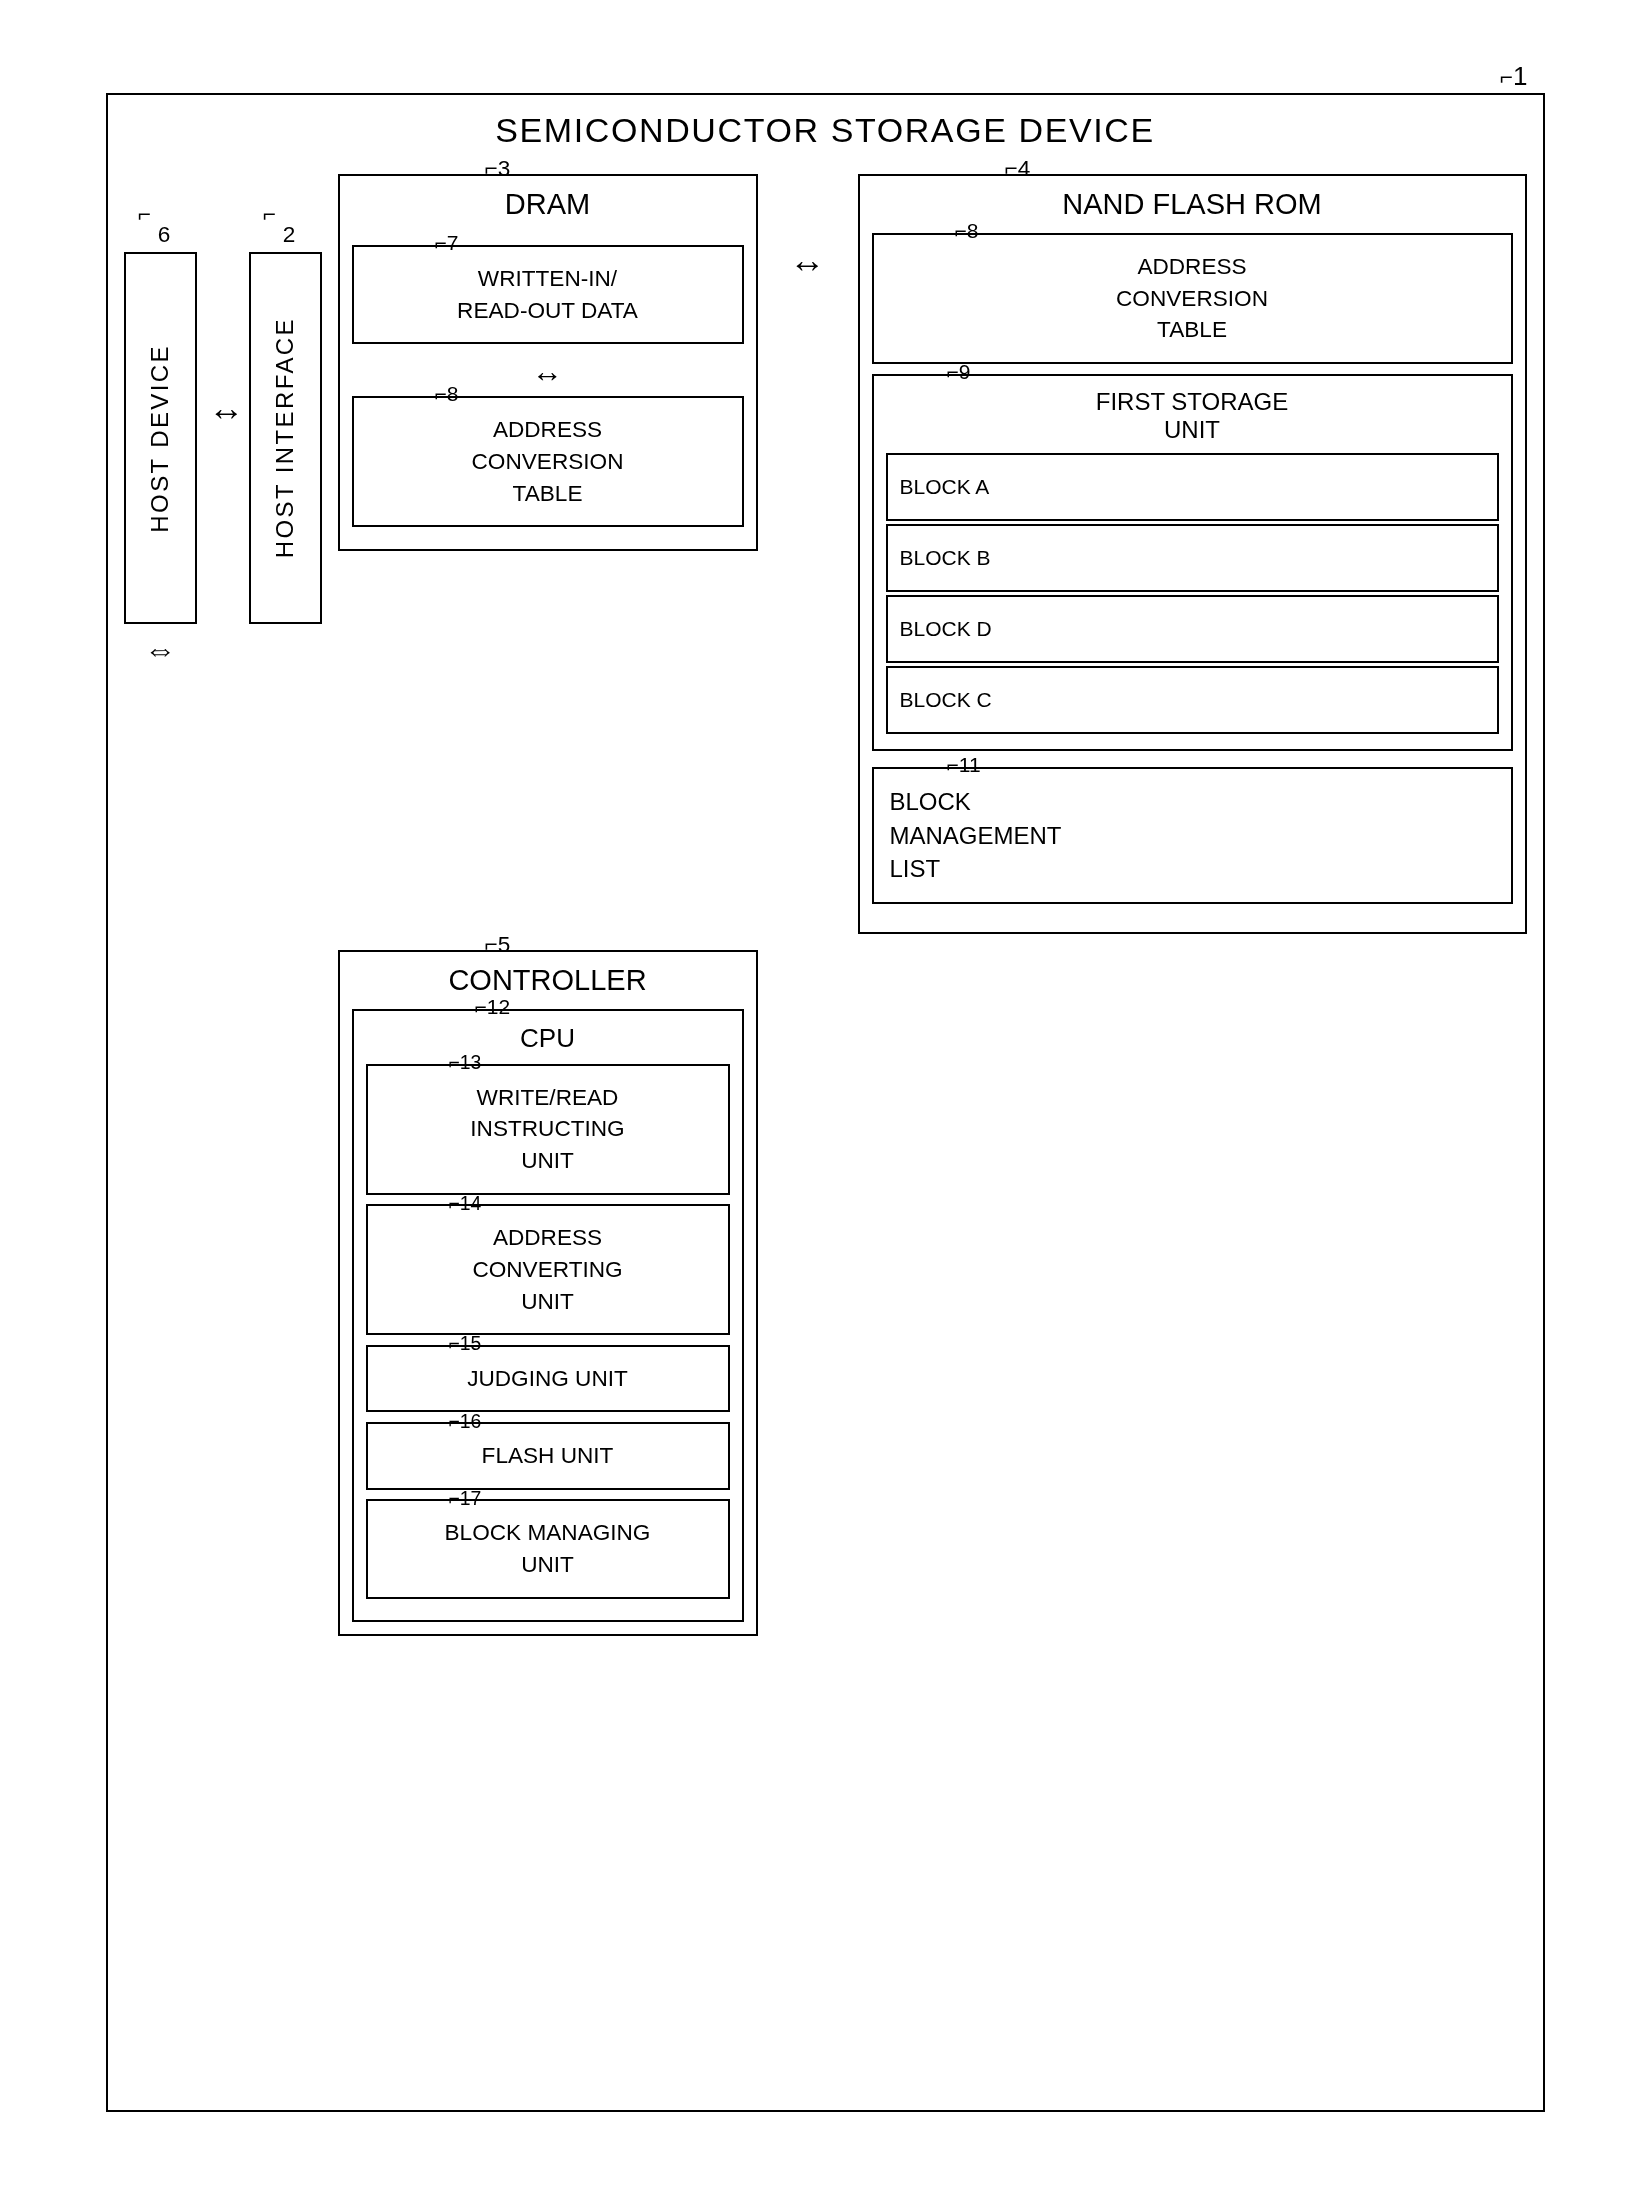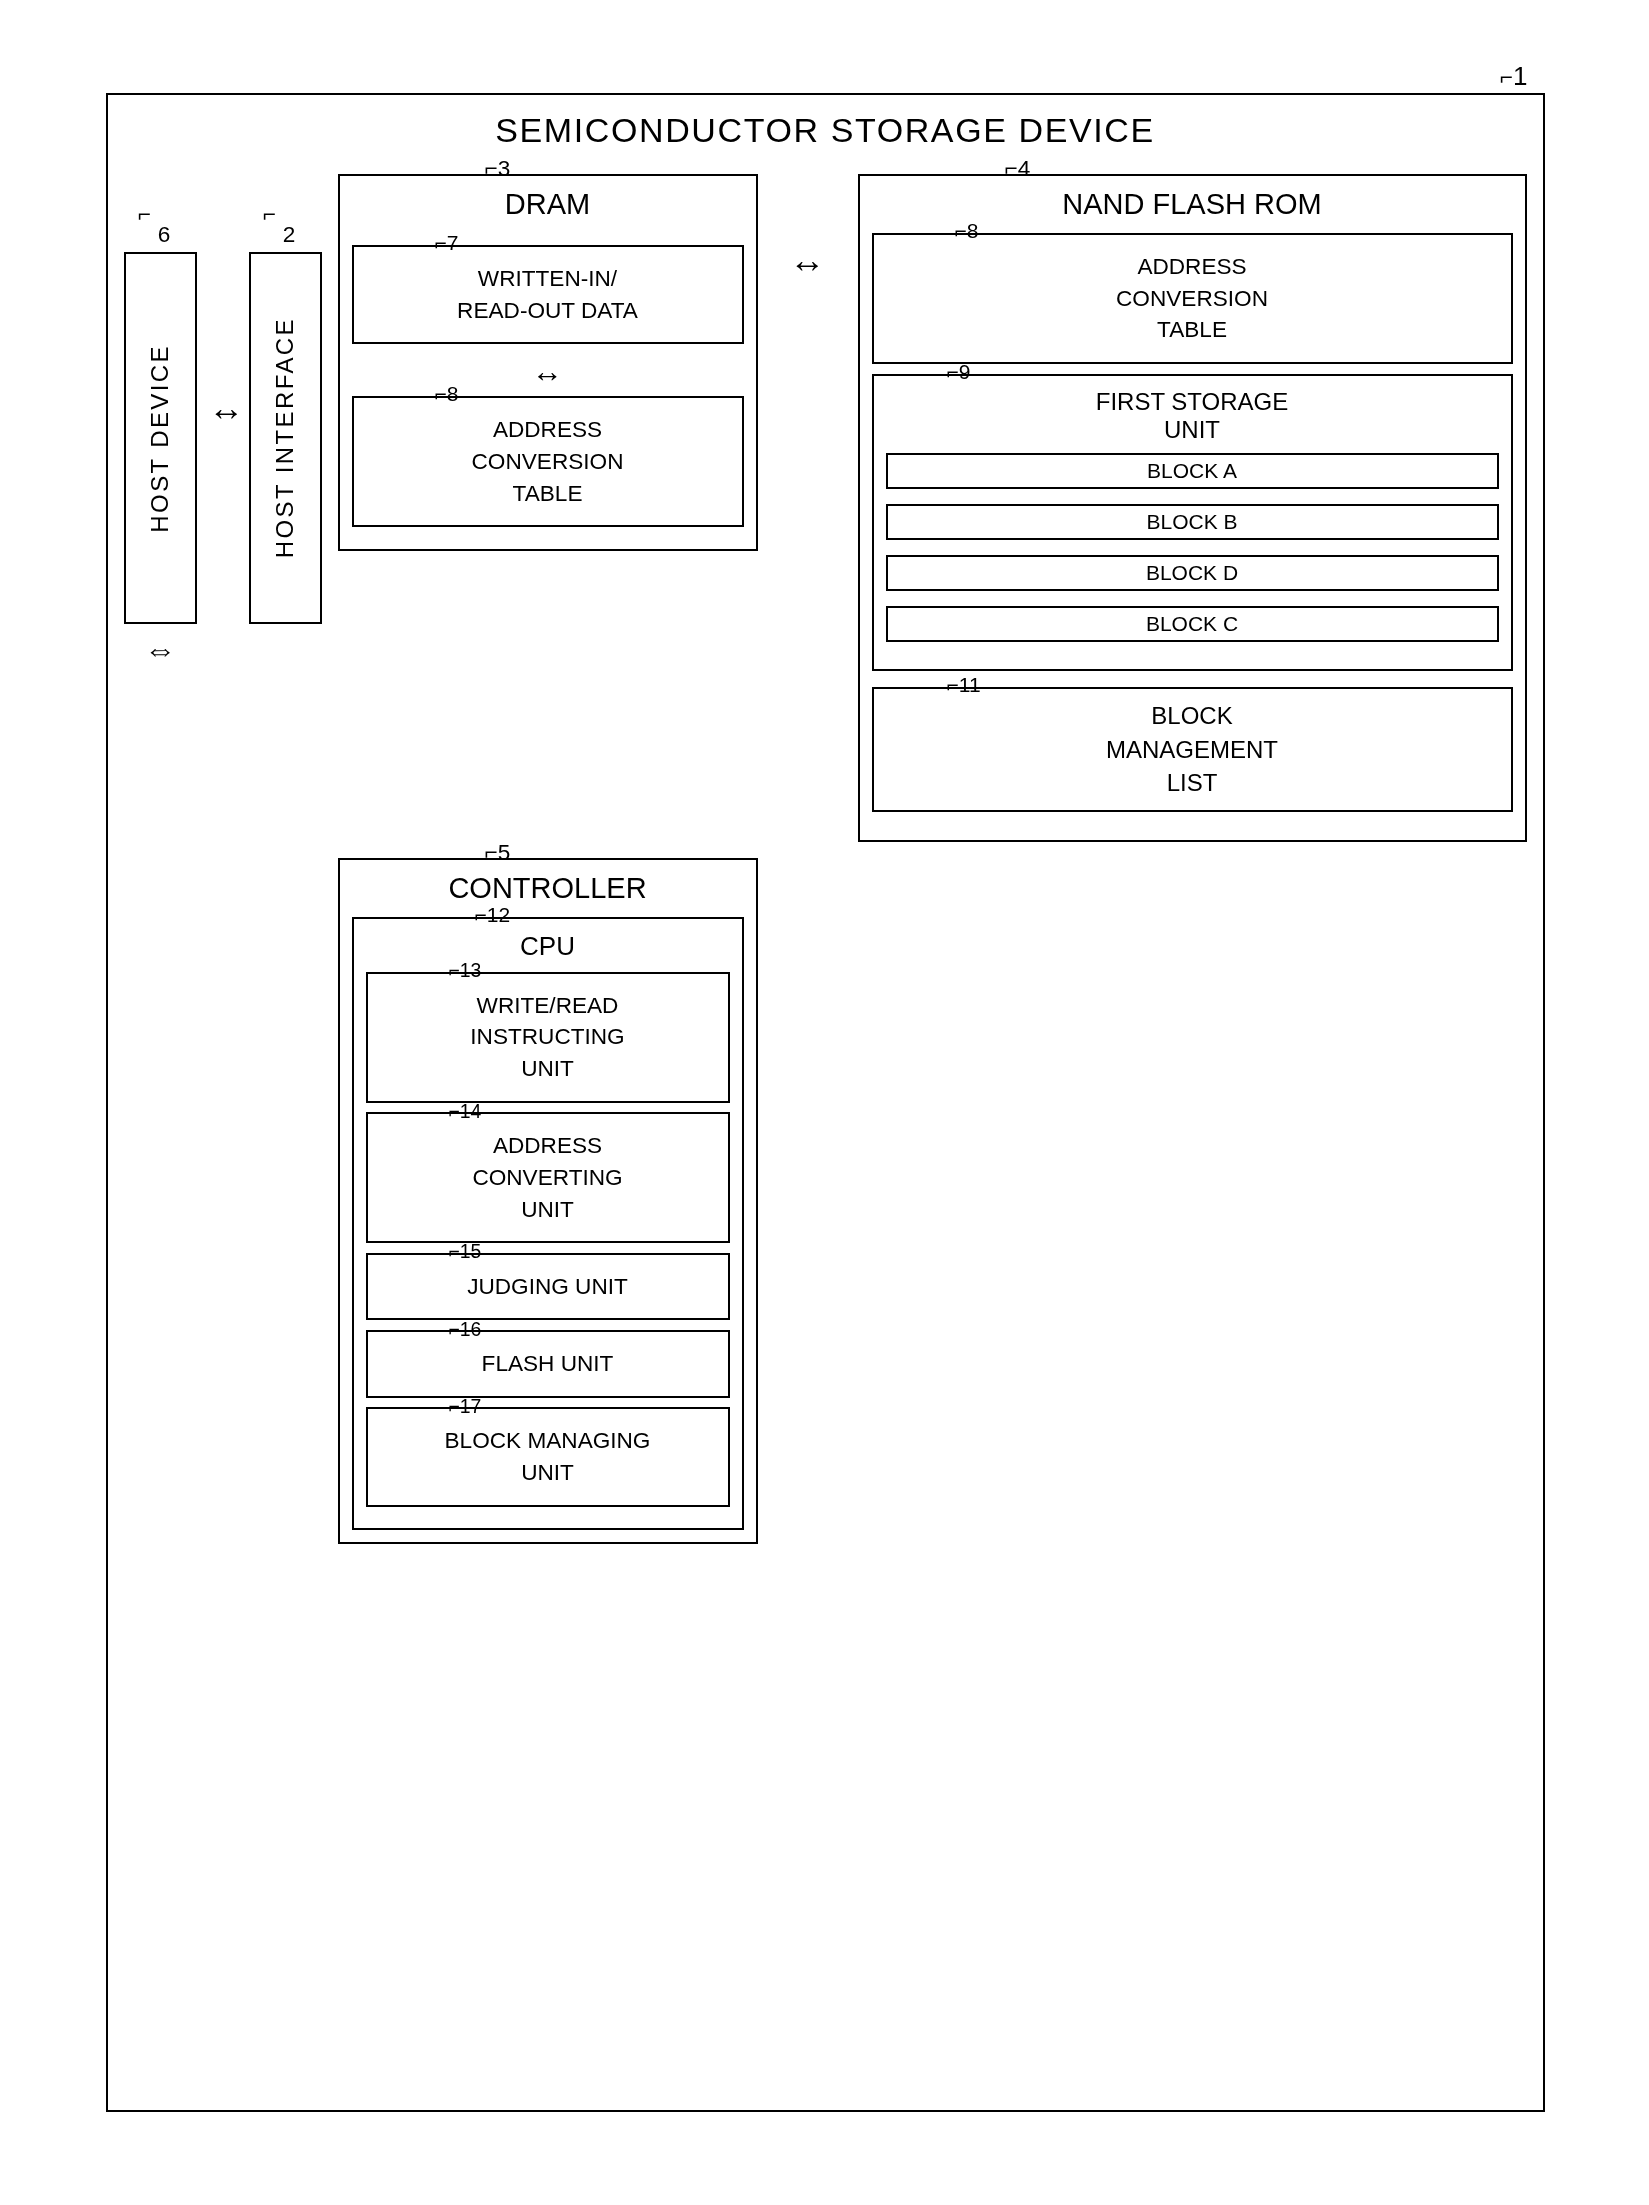--- a/index.html
+++ b/index.html
@@ -149,23 +149,23 @@
       margin-bottom: 16px;
       position: relative;
     }
     .storage-unit-title {
       text-align: center;
       font-size: 24px;
       margin-bottom: 9.7px;
     }
     .block-box {
       border: 2.4px solid #000;
-      padding: 4px 12px;
-      margin-bottom: 15px;
-      text-align: center;
+      padding: 20px 12px;
+      margin-bottom: 3px;
+      text-align: left;
     }
     .block-text {
       font-size: 21px;
     }
     
     .controller-box {
       border: 2.4px solid #000;
       padding: 12px;
       position: relative;
     }
@@ -181,22 +181,22 @@
       position: relative;
     }
     .cpu-title {
       text-align: center;
       font-size: 26px;
       margin-bottom: 9.7px;
     }
     
     .bml-box {
       border: 2.4px solid #000;
-      padding: 10px;
-      text-align: center;
+      padding: 16px;
+      text-align: left;
       position: relative;
       margin-bottom: 16px;
     }
     .bml-text {
       font-size: 24px;
       line-height: 1.4;
     }
     
     .h-arrow {
       display: flex;

